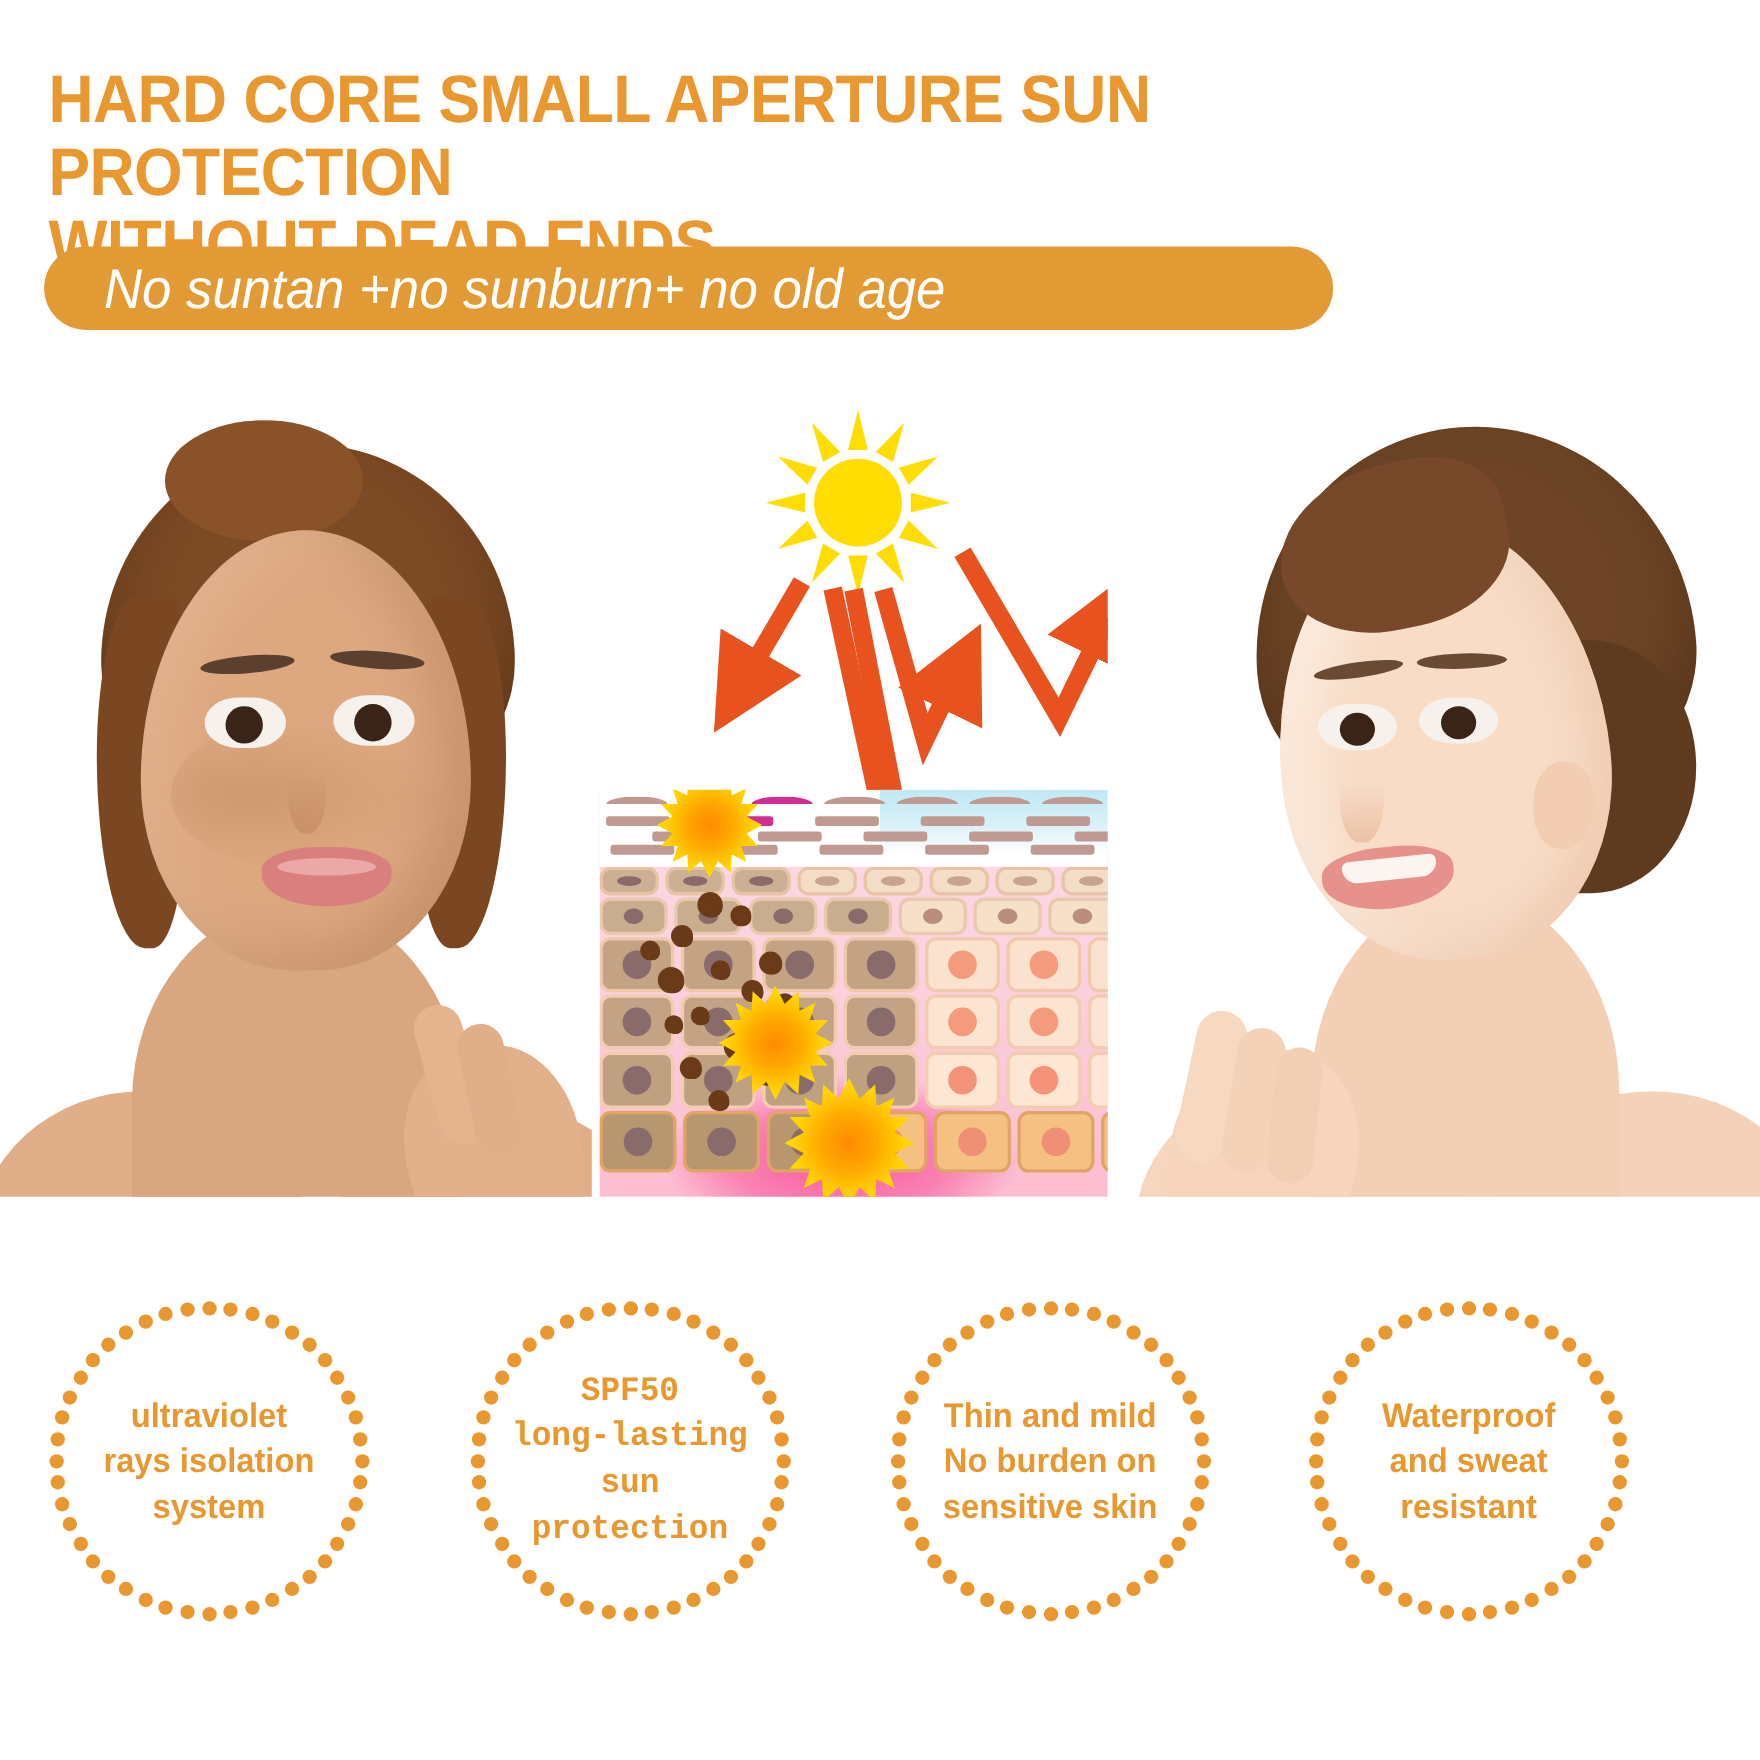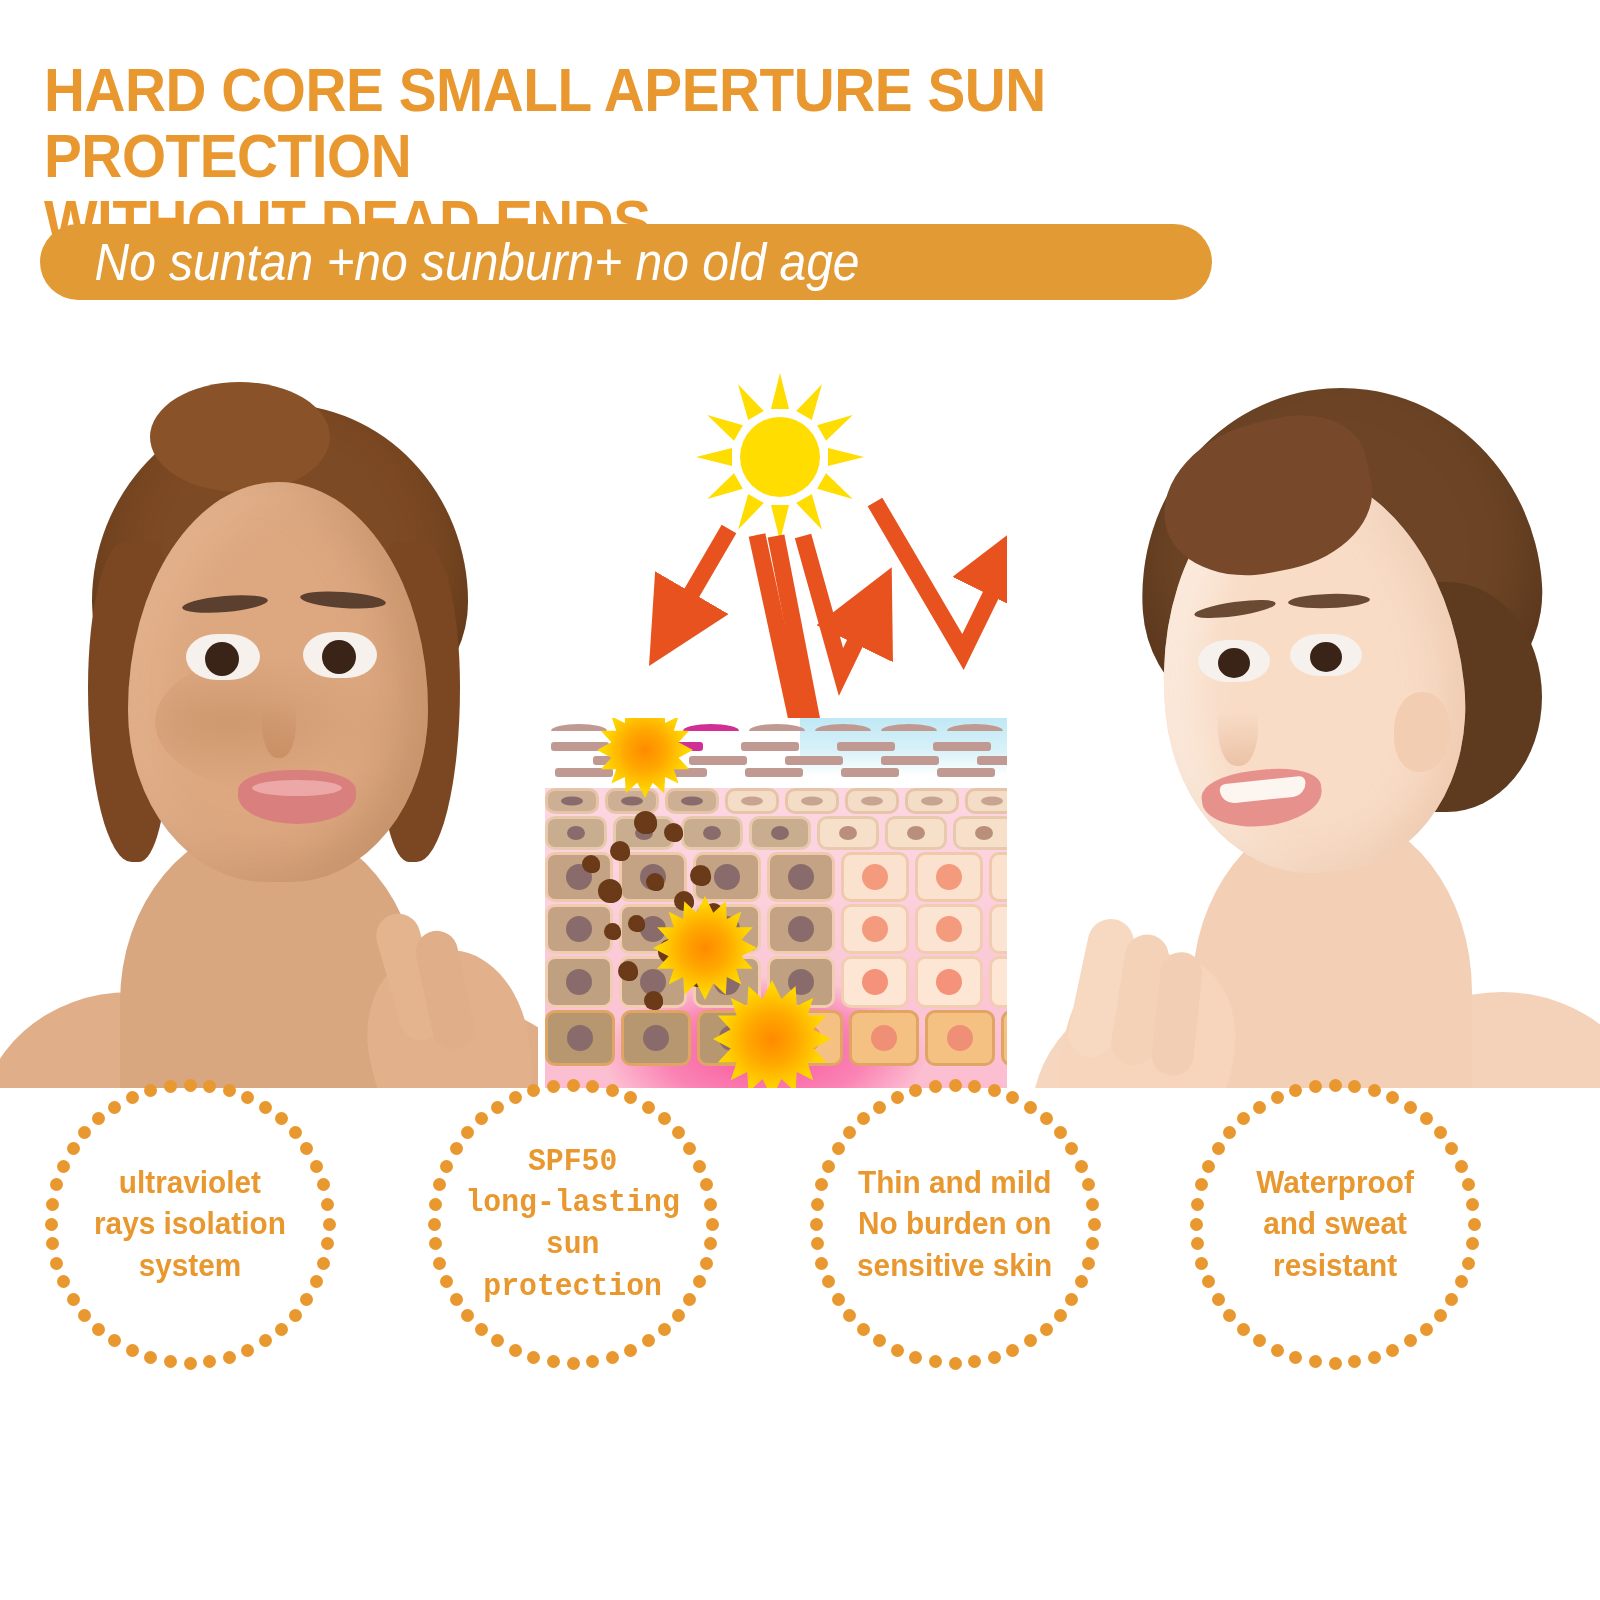--- a/index.html
+++ b/index.html
@@ -119,21 +119,21 @@
   .scale-curve-dmg { border-top-color:#d12f93; }
 
   .melanin { position:absolute; border-radius:50%; background:#6b3a18;
       box-shadow:0 0 0 3px #6b3a18, 2px 2px 0 1px #5a2f12; }
 
   .burst { position:absolute; border-radius:0;
       background:radial-gradient(circle at 50% 50%, #ff8a00 0%, #ffa800 30%, #ffd400 60%, #ffe800 100%);
       clip-path:polygon(50% 0%,58% 16%,70% 5%,71% 22%,85% 15%,80% 30%,96% 30%,85% 42%,100% 50%,85% 58%,96% 70%,80% 70%,85% 85%,71% 78%,70% 95%,58% 84%,50% 100%,42% 84%,30% 95%,29% 78%,15% 85%,20% 70%,4% 70%,15% 58%,0% 50%,15% 42%,4% 30%,20% 30%,15% 15%,29% 22%,30% 5%,42% 16%); }
 
   
-  #features { position:absolute; left:0; top:1052px; width:1600px; height:360px; }
+  #features { position:absolute; left:0; top:1156px; width:1600px; height:360px; }
   .feature { position:absolute; width:292px; height:292px; top:26px;
       display:flex; align-items:center; justify-content:center; }
   .dots { position:absolute; inset:0; }
   .dot { position:absolute; width:13px; height:13px; border-radius:50%; background:#E8982E; }
   .feature-label { position:relative; text-align:center; color:#E8982E;
       font-weight:bold; font-size:31px; line-height:1.34; white-space:pre-line;
       transform:scaleX(0.96); }
 </style>
 </head>
 <body>

